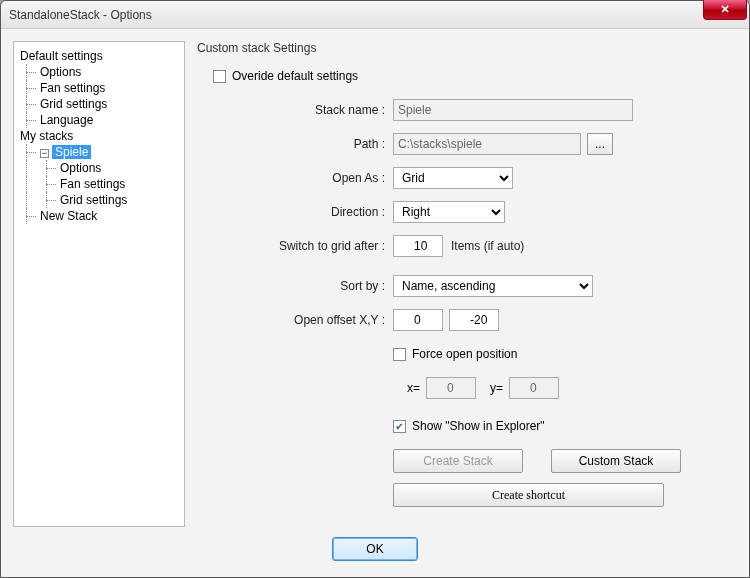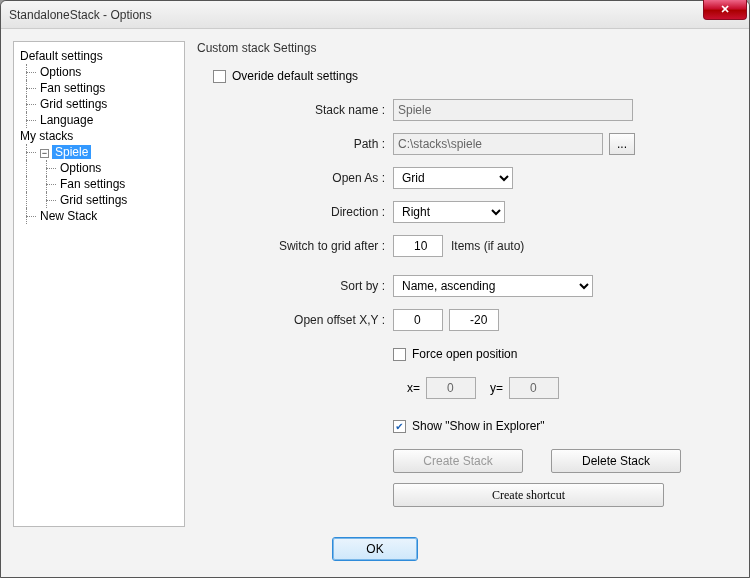--- a/index.html
+++ b/index.html
@@ -268,21 +268,21 @@
             <span>Overide default  settings</span>
           </div>
 
           <div class="row">
             <span class="label">Stack name :</span>
             <input class="text med" disabled="" value="Spiele" style="">
           </div>
 
           <div class="row">
             <span class="label">Path :</span>
-            <input class="text" style="width: 210px;" disabled="" value="C:\stacks\spiele">
+            <input class="text" style="width: 188px;" disabled="" value="C:\stacks\spiele">
             <button class="browse-btn">...</button>
           </div>
 
           <div class="row">
             <span class="label">Open As :</span>
             <select class="select" style="width:120px">
               <option>Grid</option>
             </select>
           </div>
 
@@ -328,21 +328,21 @@
           </div>
 
           <div class="row" style="margin-top:12px">
             <span class="label"></span>
             <span class="checkbox">✔</span>
             <span>Show "Show in Explorer"</span>
           </div>
 
           <div class="btn-row">
             <button class="action" disabled="">Create Stack</button>
-            <button class="action">Delete Stack</button>
+            <button class="action">Custom Stack</button>
           </div>
           <div class="btn-row wide">
             <button class="action full">Create shortcut</button>
           </div>
 
         </div>
       </div>
     </div>
 
     <div class="footer">

